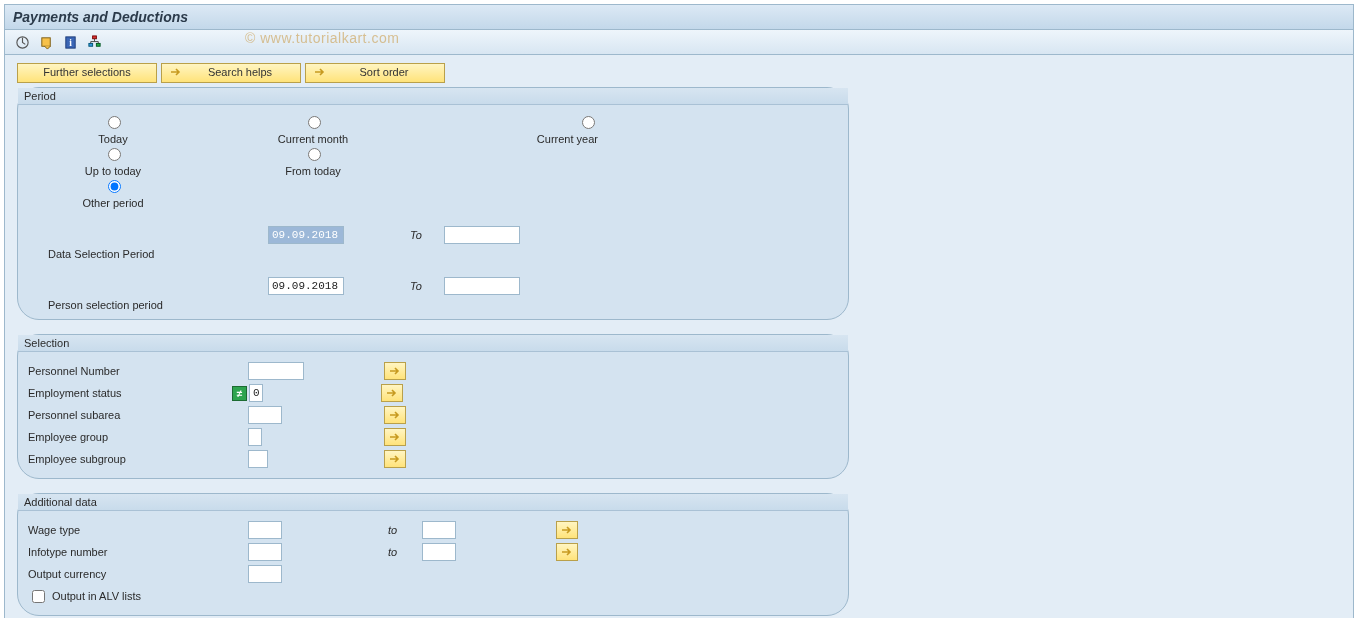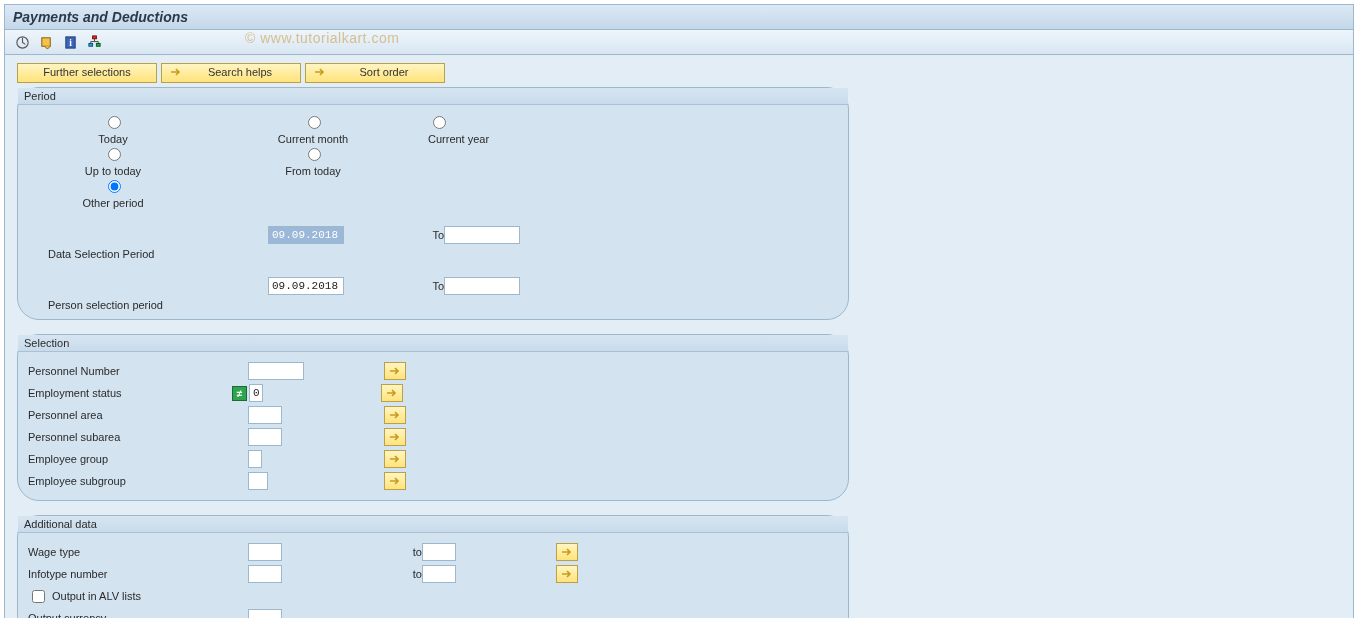--- a/index.html
+++ b/index.html
@@ -100,24 +100,24 @@
   .radio {
     display: inline-flex;
     align-items: center;
     gap: 4px;
     margin-right: 30px;
     cursor: pointer;
     flex-direction: column;
   }
   .col1 { width: 170px; display:flex; align-items:center; gap:4px; }
   .col2 { width: 170px; display:flex; align-items:center; gap:4px; }
-  .col3 { width: 170px; display:flex; align-items:flex-start; gap:4px; }
+  .col3 { width: 170px; display:flex; align-items:flex-end; gap:4px; }
   .sublabel { padding-left: 20px; width: 240px; margin-top: 39px; }
   .label { width: 220px; }
-  .tolabel { width: 40px; text-align:right; padding-left:6px; }
+  .tolabel { width: 40px; text-align:left; padding-left:6px;font-style:italic; }
   input[type=text] {
     border: 1px solid #9db8cc;
     background: #fff;
     height: 18px;
     padding: 1px 3px;
     font-family: "Courier New", monospace;
     font-size: 11px;
     color: #222;
   }
   input[type=text].selected {
@@ -292,29 +292,20 @@
           <span class="label" style="width:204px">Employment status</span>
           <span class="green-ind">≠</span>
           <input type="text" class="w14" value="0" style="">
           <span class="multibtn" style="margin-left:118px">
             <svg width="12" height="12" viewBox="0 0 12 12">
                 <path d="M1 6 L9 6 M6 3 L9 6 L6 9" stroke="#c79a20" stroke-width="1.6" fill="none"></path>
               </svg>
           </span>
         </div>
         <div class="row">
-          <span class="label">Personnel area</span>
-          <input type="text" class="w34" value="" style="">
-          <span class="multibtn" style="margin-left:102px">
-            <svg width="12" height="12" viewBox="0 0 12 12">
-                <path d="M1 6 L9 6 M6 3 L9 6 L6 9" stroke="#c79a20" stroke-width="1.6" fill="none"></path>
-              </svg>
-          </span>
-        </div>
-        <div class="row">
           <span class="label">Personnel subarea</span>
           <input type="text" class="w34" value="" style="">
           <span class="multibtn" style="margin-left:102px">
             <svg width="12" height="12" viewBox="0 0 12 12">
                 <path d="M1 6 L9 6 M6 3 L9 6 L6 9" stroke="#c79a20" stroke-width="1.6" fill="none"></path>
               </svg>
           </span>
         </div>
         <div class="row">
           <span class="label">Employee group</span>
@@ -358,26 +349,26 @@
           <span style="width:100px"></span>
           <span class="tolabel">to</span>
           <input type="text" class="w34" value="" style="">
           <span class="multibtn" style="margin-left:100px">
             <svg width="12" height="12" viewBox="0 0 12 12">
                 <path d="M1 6 L9 6 M6 3 L9 6 L6 9" stroke="#c79a20" stroke-width="1.6" fill="none"></path>
               </svg>
           </span>
         </div>
         <div class="row">
+          <span class="label">Output currency</span>
+          <input type="text" class="w34" value="" style="">
+        </div>
+        <div class="row">
           <label class="chk">
             <input type="checkbox" style="">
             <span>Output in ALV lists</span>
           </label>
         </div>
-        <div class="row">
-          <span class="label">Output currency</span>
-          <input type="text" class="w34" value="" style="">
-        </div>
       </div>
     </div>
 
   </div>
 </div>
 
 </body></html>

